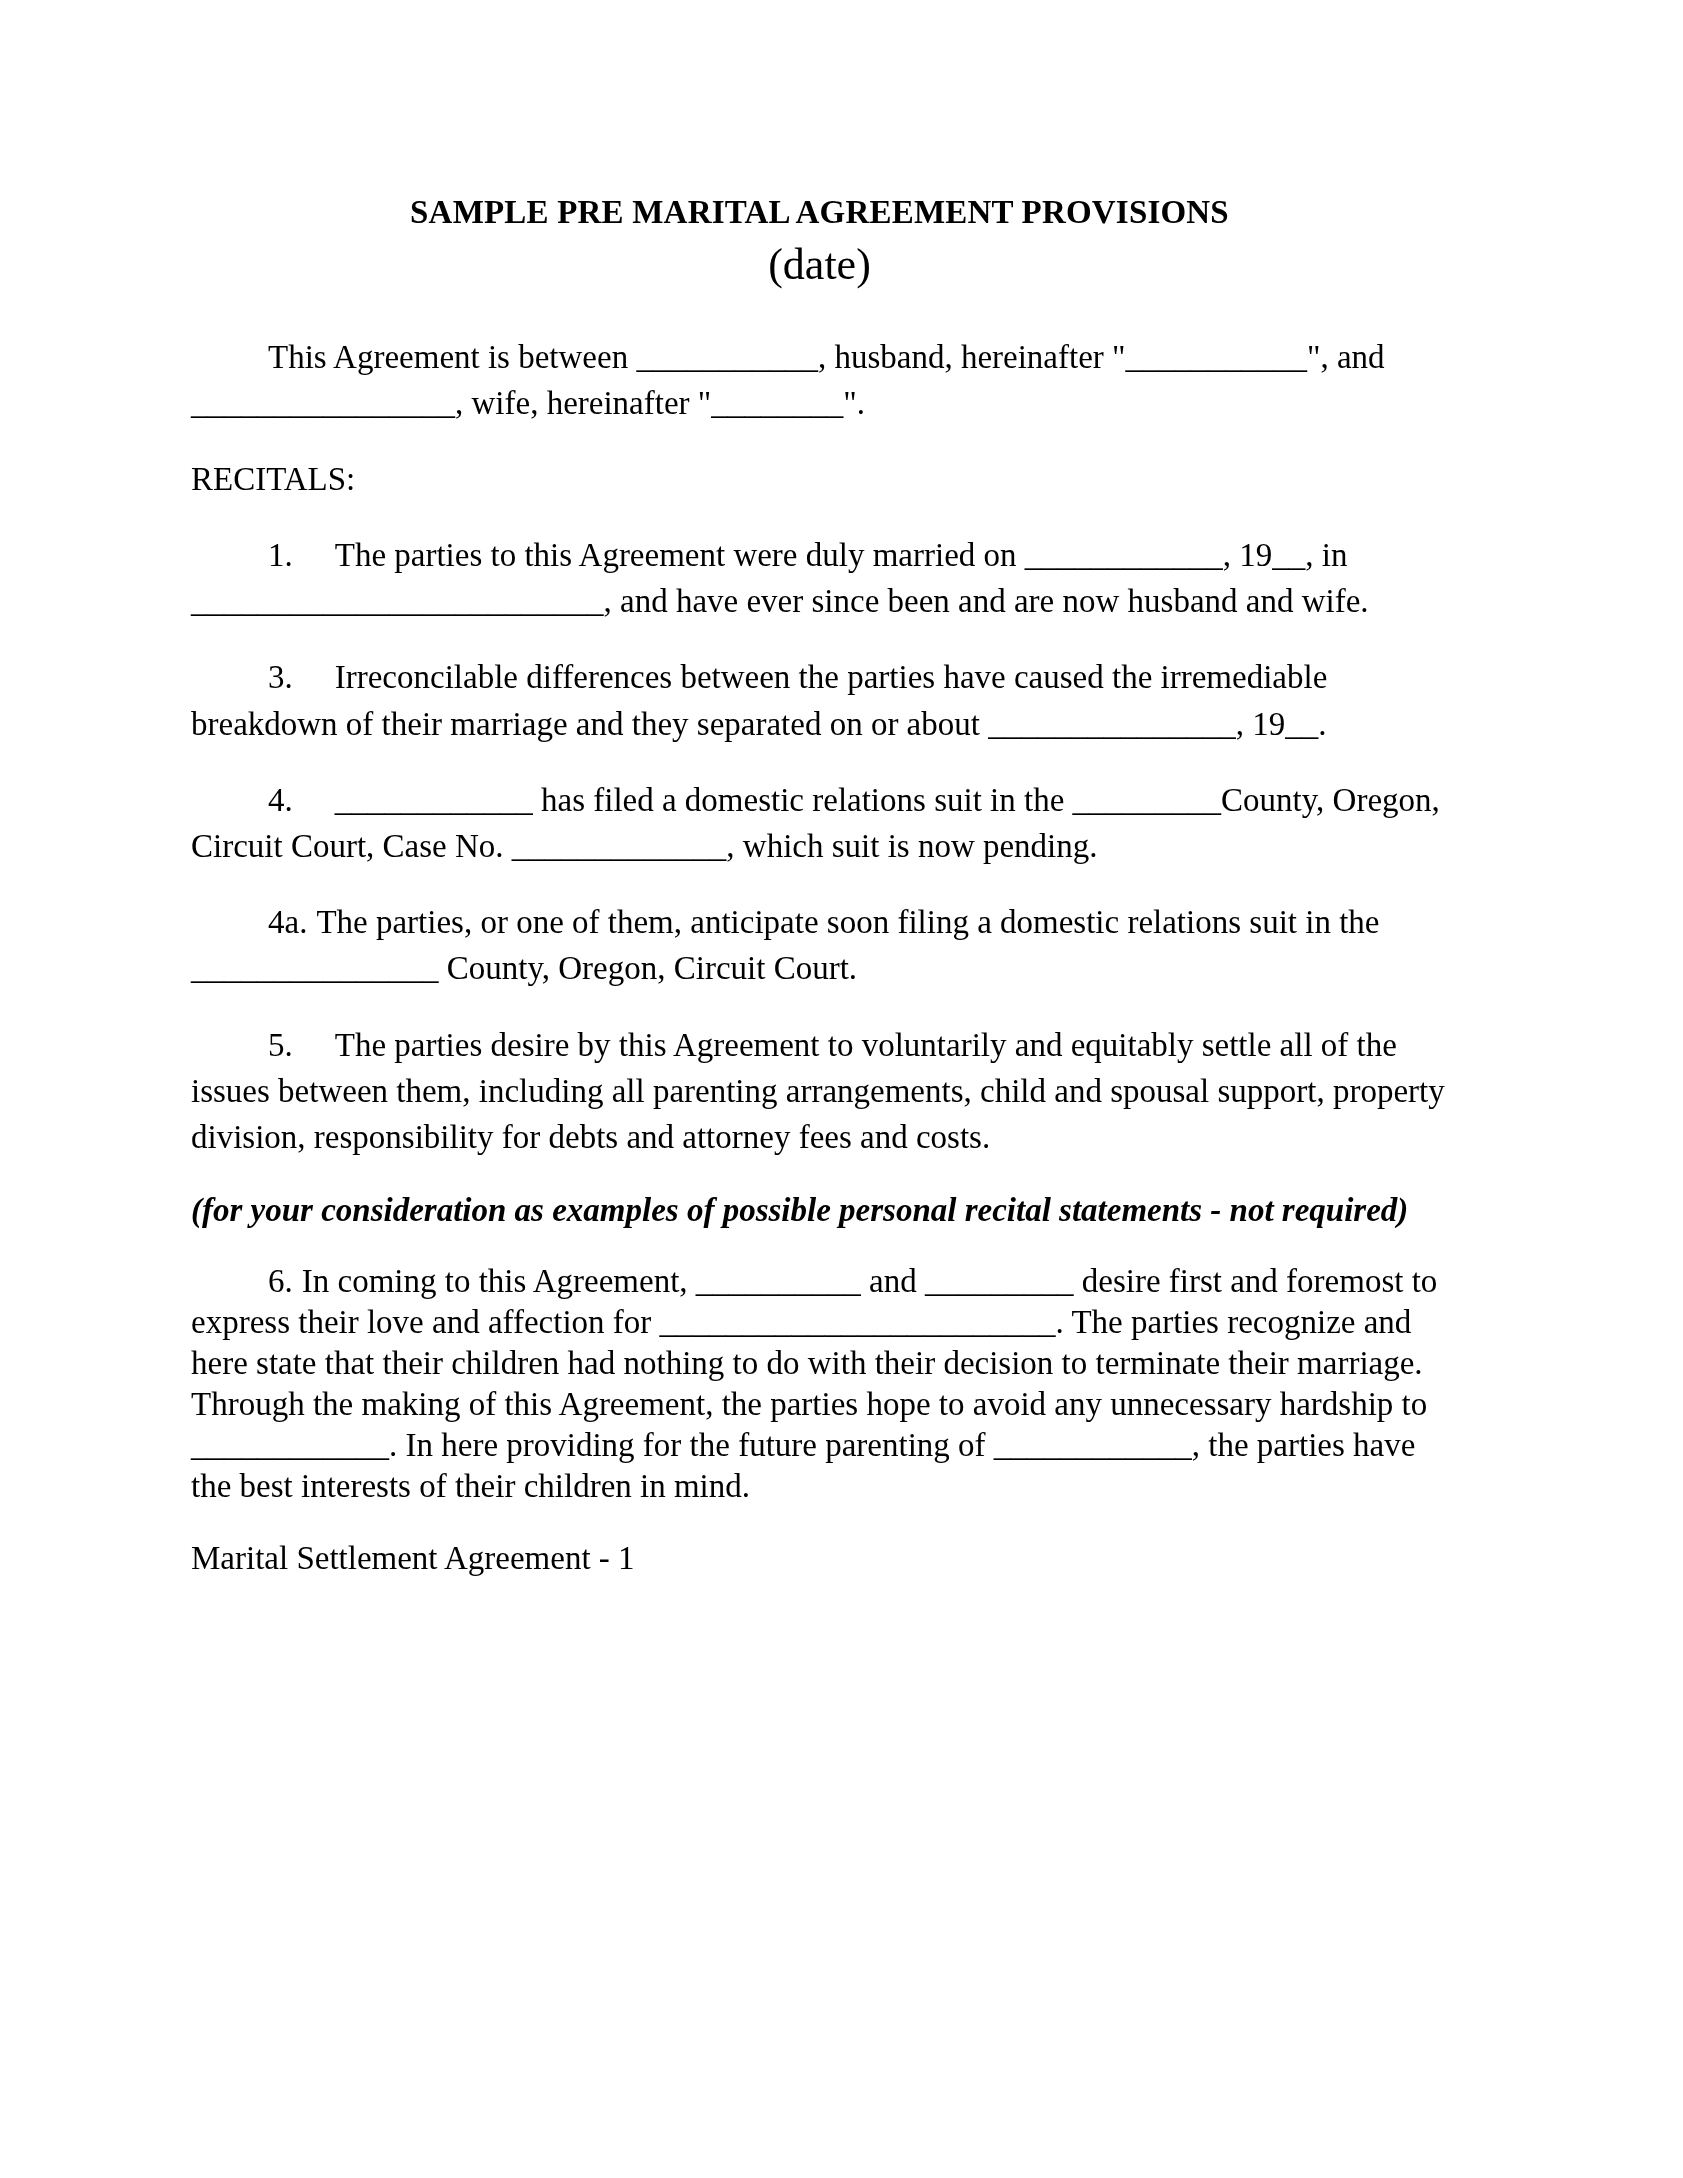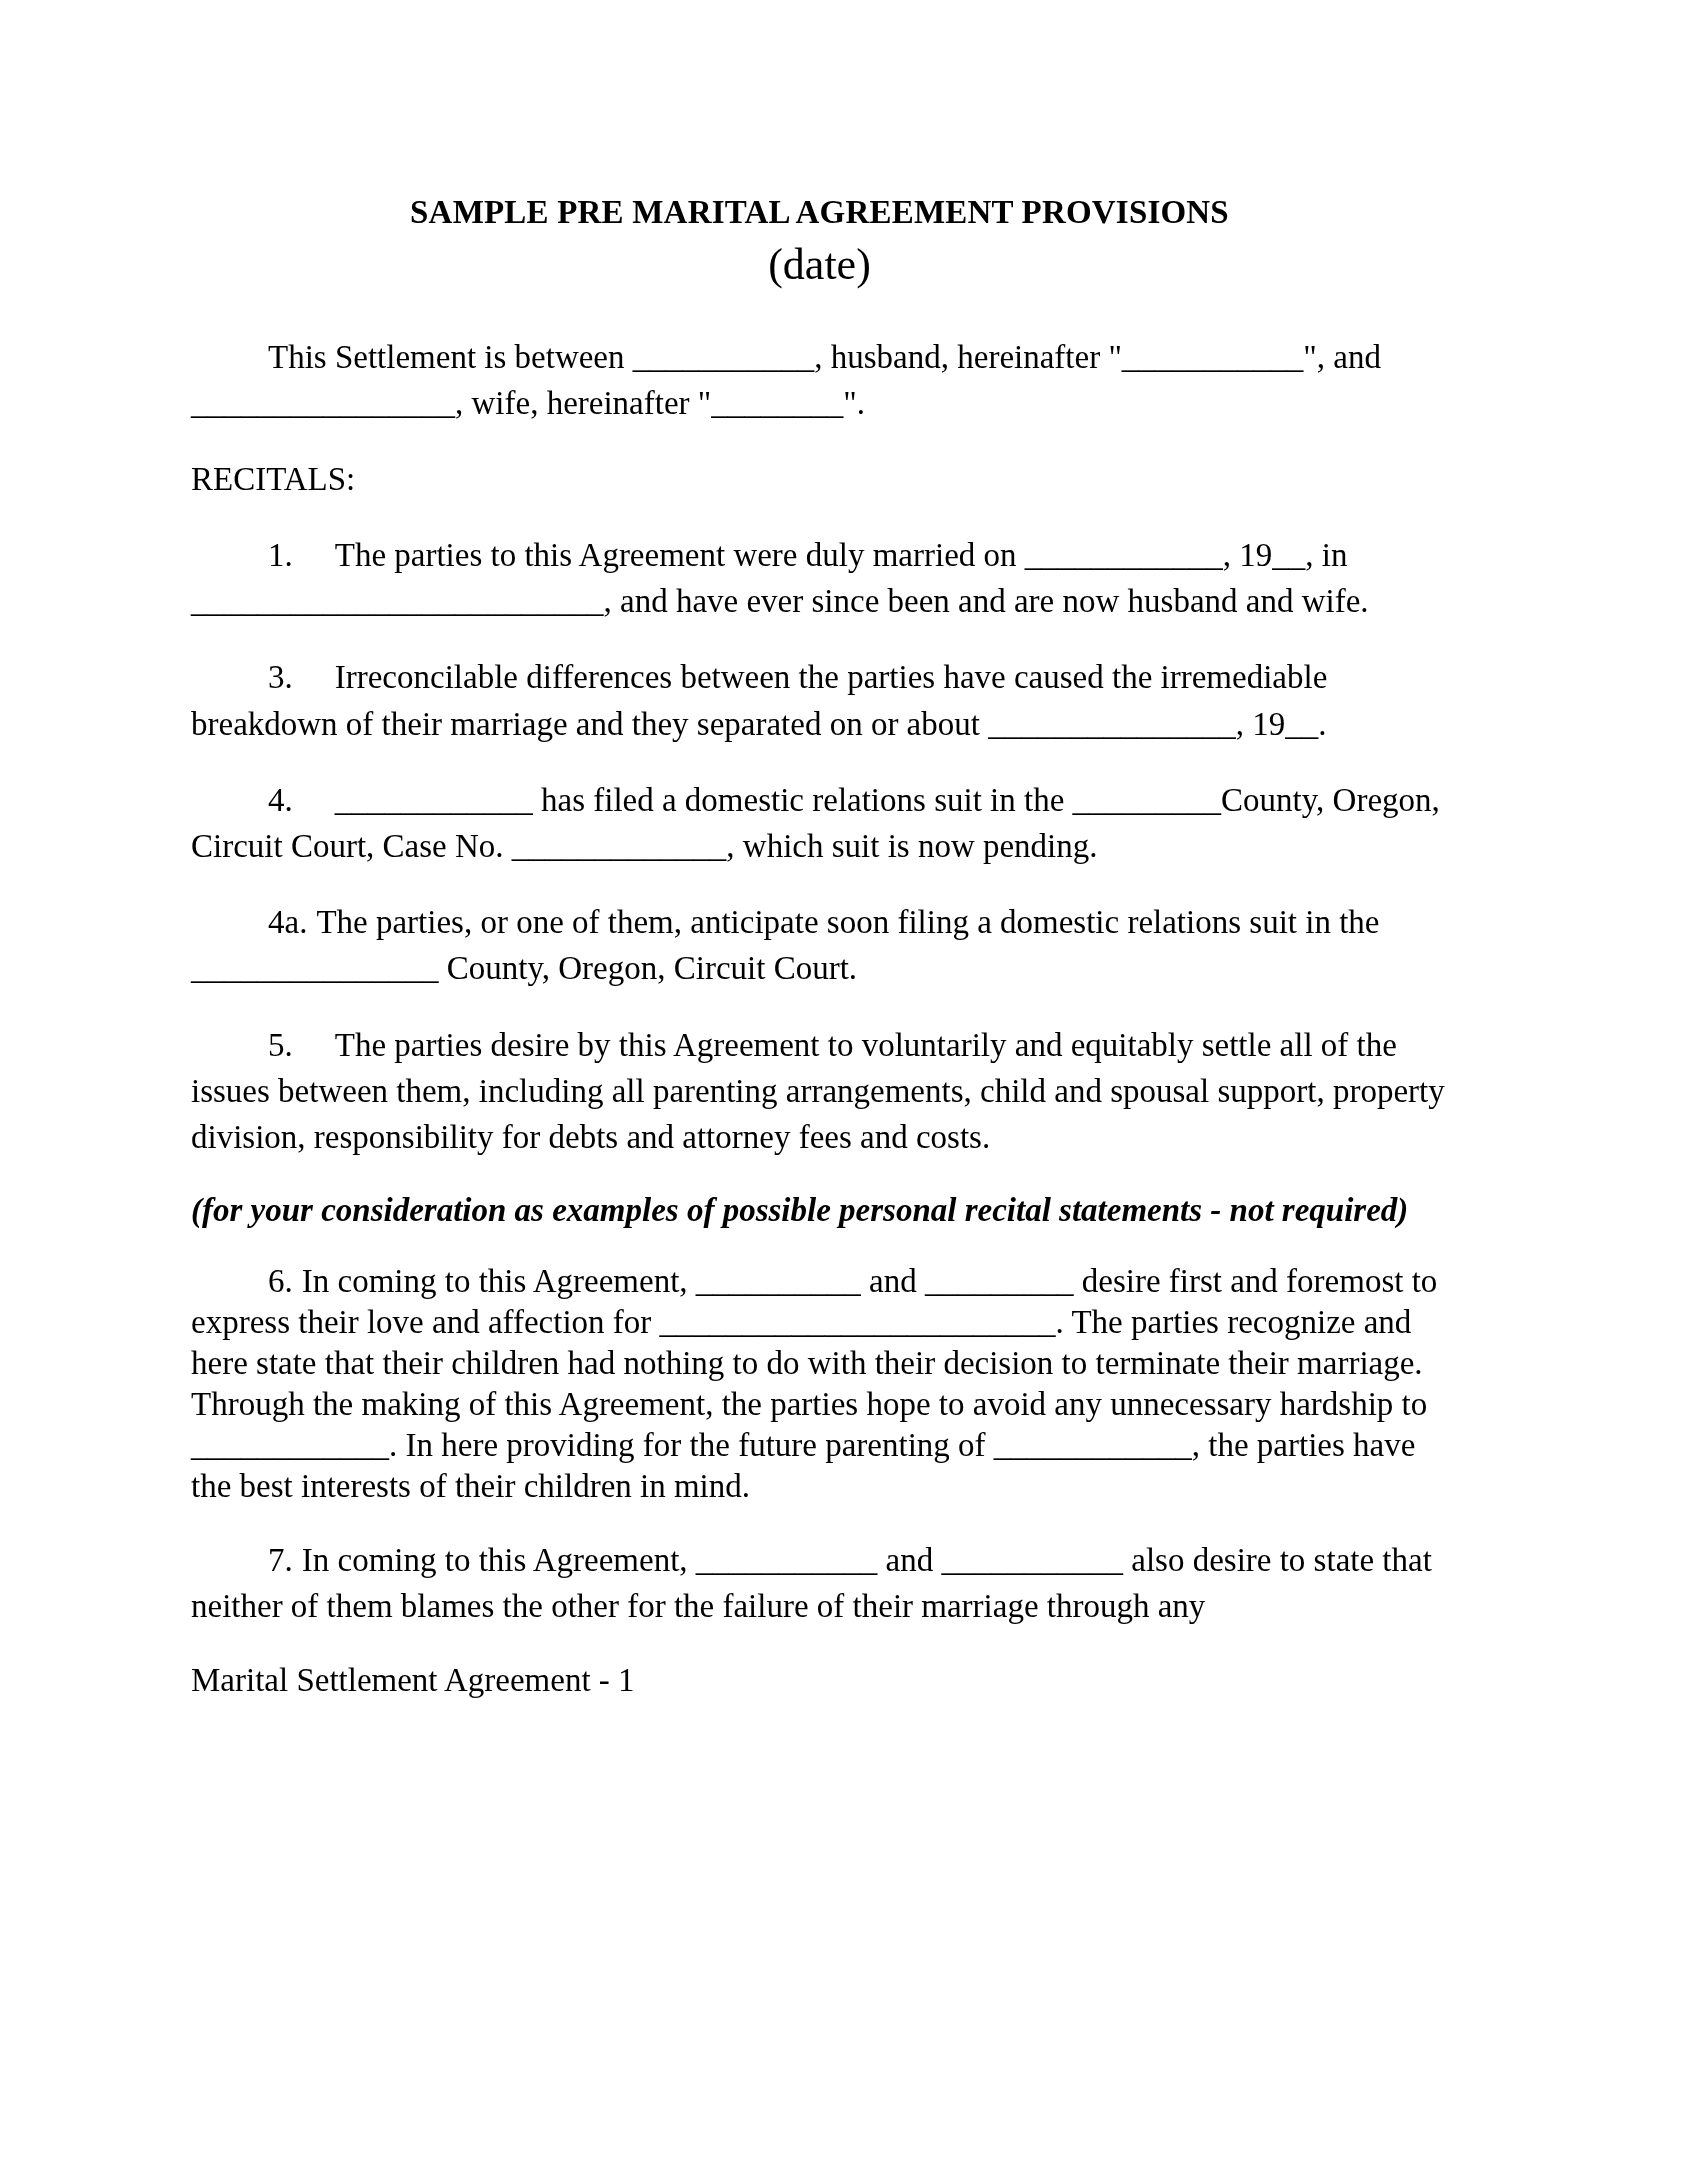--- a/index.html
+++ b/index.html
@@ -79,21 +79,21 @@
 
 <div class="page">
   <div class="doc">
 
     <p class="doc-title">SAMPLE PRE MARITAL AGREEMENT PROVISIONS</p>
 
     <p class="doc-subtitle">(date)</p>
 
     <div class="spacer-lg"></div>
 
-    <p class="para ind-intro">This Settlement is between ___________, husband, hereinafter "___________", and ________________, wife, hereinafter "________".</p>
+    <p class="para ind-intro">This Agreement is between ___________, husband, hereinafter "___________", and ________________, wife, hereinafter "________".</p>
 
     <div class="spacer-md"></div>
 
     <p class="para ind-none">RECITALS:</p>
 
     <div class="spacer-md"></div>
 
     <p class="para ind-num"><span>1.</span><span class="numgap"></span><span>The parties to this Agreement were duly married on ____________, 19__, in _________________________, and have ever since been and are now husband and wife.</span></p>
 
 
@@ -103,21 +103,20 @@
     <p class="para ind-num"><span>4.</span><span class="numgap"></span><span>____________ has filed a domestic relations suit in the _________County, Oregon, Circuit Court, Case No. _____________, which suit is now pending.</span></p>
 
     <p class="para ind-sub"><span>4a.</span><span class="numgap-sm"></span><span>The parties, or one of them, anticipate soon filing a domestic relations suit in the _______________ County, Oregon, Circuit Court.</span></p>
 
     <p class="para ind-num"><span>5.</span><span class="numgap"></span><span>The parties desire by this Agreement to voluntarily and equitably settle all of the issues between them, including all parenting arrangements, child and spousal support, property division, responsibility for debts and attorney fees and costs.</span></p>
 
     <p class="para ind-none italic tight">(for your consideration as examples of possible personal recital statements - not required)</p>
 
     <p class="para ind-sub tight"><span>6.</span><span class="numgap-sm"></span><span>In coming to this Agreement, __________ and _________ desire first and foremost to express their love and affection for ________________________. The parties recognize and here state that their children had nothing to do with their decision to terminate their marriage. Through the making of this Agreement, the parties hope to avoid any unnecessary hardship to ____________. In here providing for the future parenting of ____________, the parties have the best interests of their children in mind.</span></p>
 
-    <p class="para ind-sub"><span>7.</span><span class="numgap-sm"></span><span>In coming to this Agreement, ___________ and ___________ also desire to state that neither of them blames the other for the failure of their marriage through any</span></p>
 
     <div class="spacer-md"></div>
 
     <p class="footer-line">Marital Settlement Agreement - 1</p>
 
   </div>
 </div>
 
 
 </body></html>

